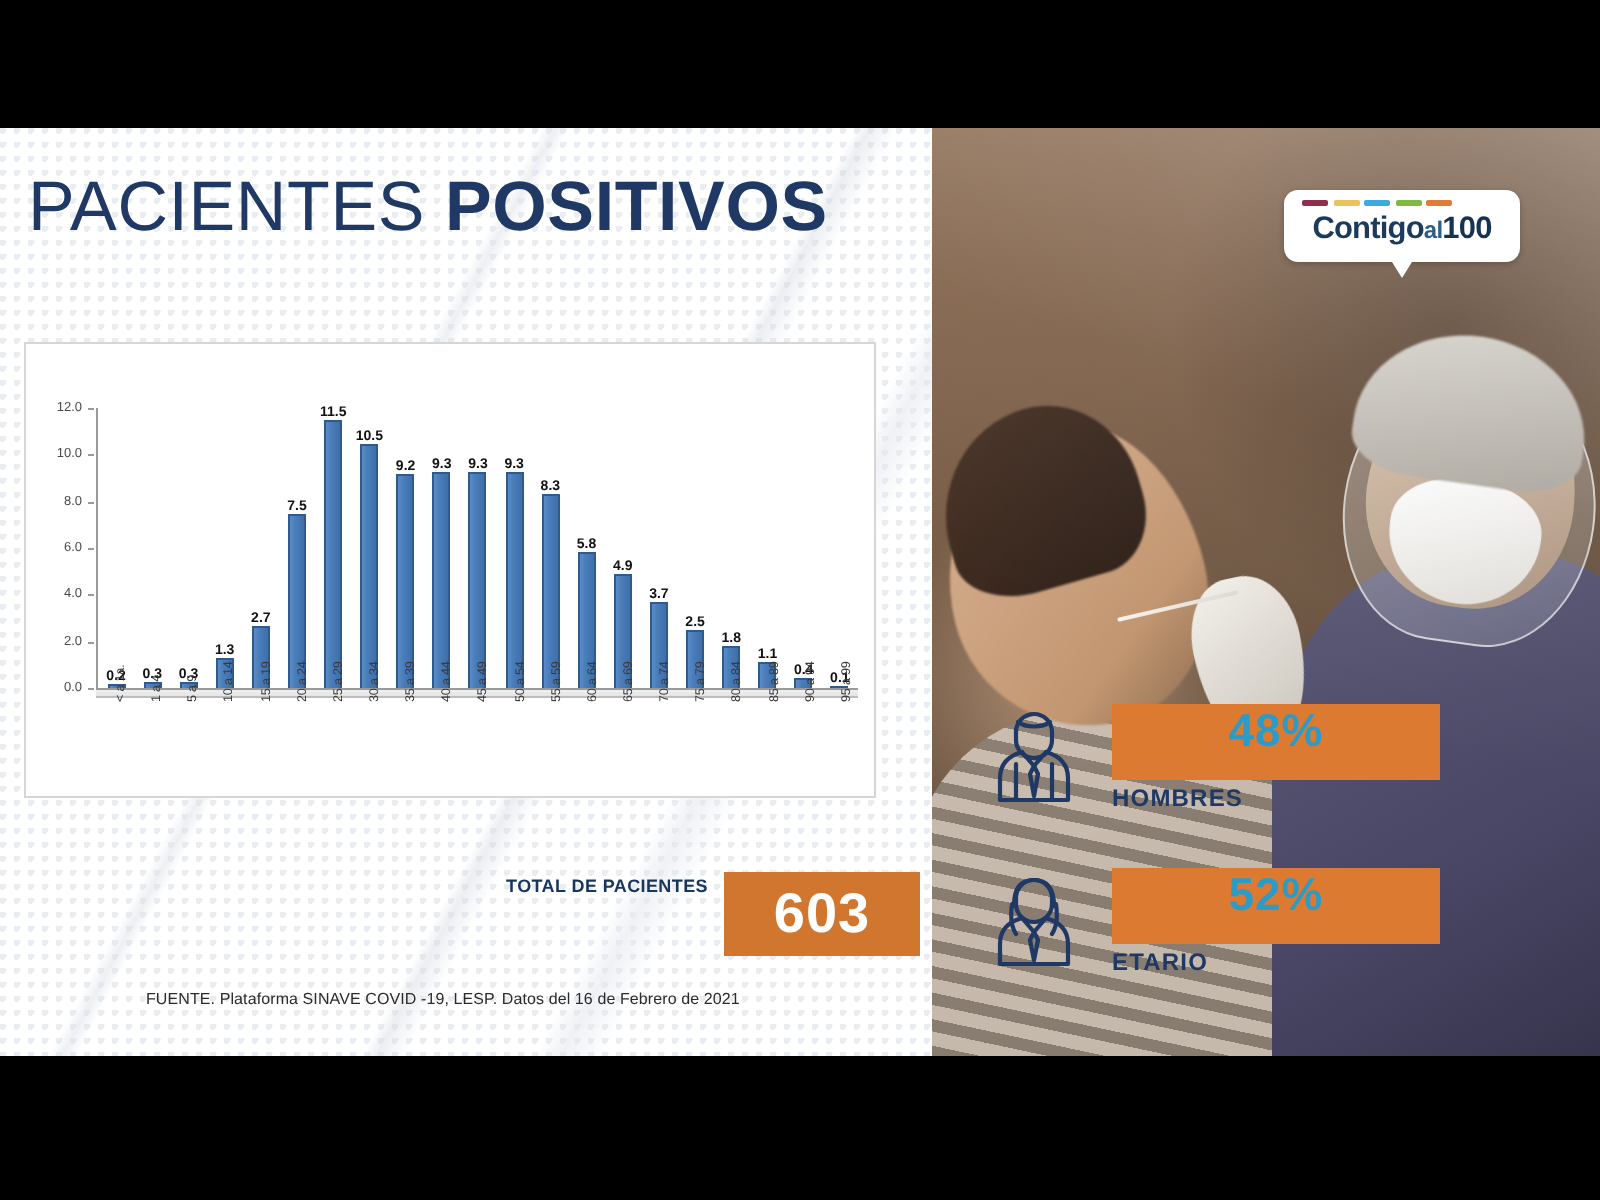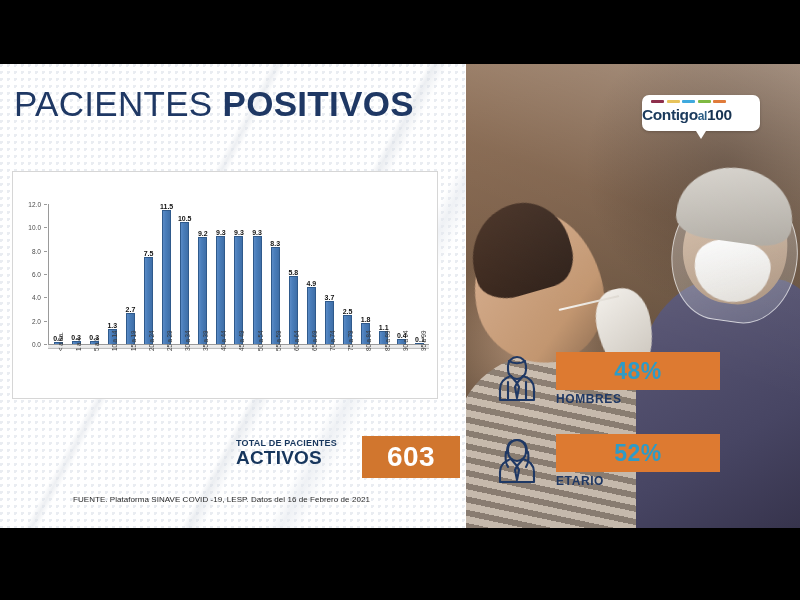--- a/index.html
+++ b/index.html
@@ -75,21 +75,21 @@
   #xlabels { position:absolute; left:35px; right:8px; top:179px; height:44px; display:flex; }
   .xlab-slot { flex:1 1 0; position:relative; }
   .xlab {
     position:absolute; left:50%; top:0; transform:rotate(-90deg);
     transform-origin:left top; white-space:nowrap;
     font-size:6.3px; color:#3a3a3a; letter-spacing:-.1px;
   }
 
   
   #total-group { position:absolute; left:236px; top:372px; width:224px; height:42px; }
-  #total-text { position:absolute; left:0; top:2px; width:118px; text-align:left; }
+  #total-text { position:absolute; left:0; top:2px; width:118px; text-align:right; }
   #total-label1 { font-size:9px; font-weight:700; color:#17365D; letter-spacing:.2px; }
   #total-label2 { font-size:19px; font-weight:800; color:#17365D; letter-spacing:.2px; line-height:20px; }
   #total-box {
     position:absolute; left:126px; top:0; width:98px; height:42px;
     background:#D1762E; display:flex; align-items:center; justify-content:center;
   }
   #total-value { font-size:28px; font-weight:800; color:#fff; letter-spacing:.5px; }
   #source-note {
     position:absolute; left:55px; top:431px; font-size:8px; color:#2b2b2b;
     letter-spacing:.05px; white-space:nowrap;margin-left:18px;
@@ -183,34 +183,34 @@
     background:#fff; border-radius:7px; box-shadow:0 1px 3px rgba(0,0,0,.22);
   }
   #logo:after {
     content:""; position:absolute; left:50%; top:100%; margin-left:-5px;
     border-left:5px solid transparent; border-right:5px solid transparent;
     border-top:8px solid #fff;
   }
   #logo-bars { position:absolute; left:9px; top:5px; display:flex; gap:2.5px; }
   .logo-bar { width:13px; height:3px; border-radius:1px; }
   #logo-text {
-    position:absolute; left:0; right:0; top:11px; 
+    position:absolute; left:0; right:0; top:11px; text-align:center;
     font-size:15.5px; font-weight:800; color:#1B3A5C; letter-spacing:-.4px;
   }
   #logo-text .al { font-size:12px; font-weight:600; color:#2E5F86; }
   #logo-text .n100 { color:#173352; }
 
   
   .stat-row { position:absolute; left:24px; width:300px; height:70px; }
   #stat-hombres { top:288px; }
   #stat-mujeres { top:370px; }
   .stat-icon { position:absolute; left:0; top:0; width:54px; height:54px; }
   .stat-box {
     position:absolute; left:66px; top:0; width:164px; height:38px;
-    background:#DD7A31; display:flex; align-items:center; justify-content:center;
+    background:#DD7A31; display:flex; justify-content:center;
   }
   .stat-pct { font-size:23px; font-weight:800; color:#2E9BC7; letter-spacing:.5px; }
   .stat-label {
     position:absolute; left:66px; top:40px; font-size:12px; font-weight:700;
     color:#1F3864; letter-spacing:.6px;
   }
 </style>
 </head>
 <body>
 
@@ -418,21 +418,20 @@
           </div>
           <div class="xlab-slot">
             <div class="xlab">95 a 99</div>
           </div>
         </div>
     </div>
 
     <div id="total-group">
       <div id="total-text">
         <div id="total-label1">TOTAL DE PACIENTES</div>
-        <div id="total-label2">ACTIVOS</div>
       </div>
       <div id="total-box">
         <span id="total-value">603</span>
       </div>
     </div>
 
     <div id="source-note">FUENTE. Plataforma SINAVE COVID -19, LESP. Datos del 16 de Febrero de 2021</div>
   </div>
 
   <div id="right-panel">

